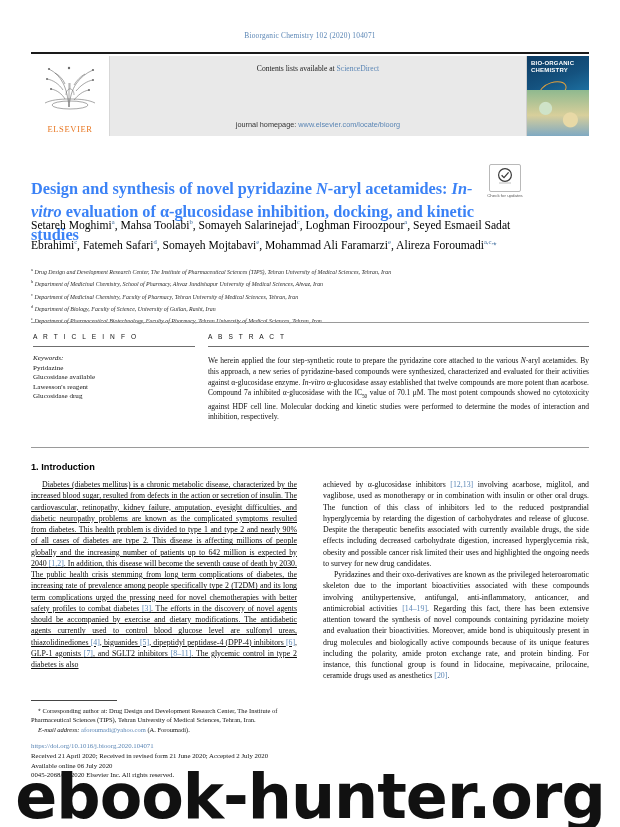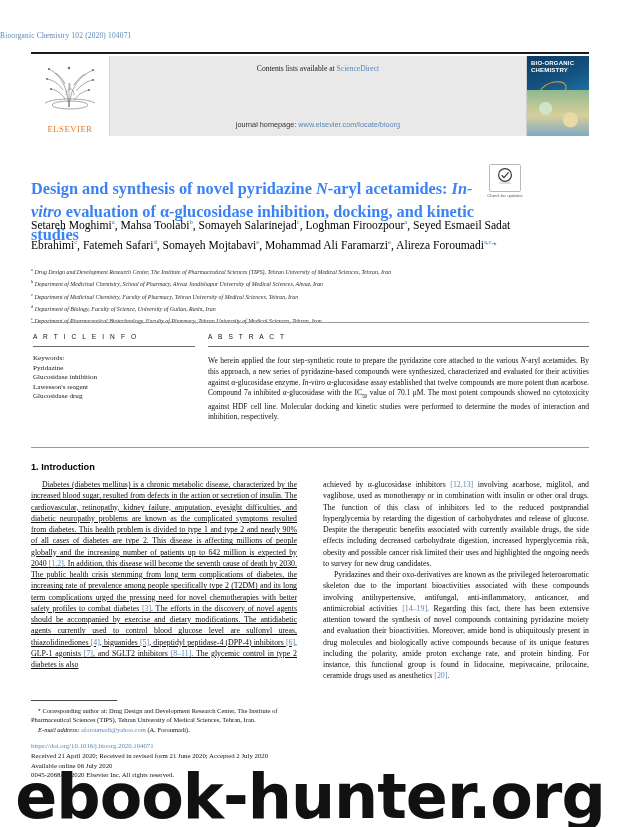--- a/index.html
+++ b/index.html
@@ -20,21 +20,21 @@
     left: 0; top: 0;
     width: 620px;
     height: 827px;
   }
 
   
   .running-head {
     position: absolute;
     left: 0; top: 31px;
     width: 620px;
-    text-align: left;
+    text-align: center;
     font-size: 7.4px;
     color: #5b86b5;
     letter-spacing: .2px;
   }
 
   
   .masthead {
     position: absolute;
     left: 31px; top: 52px;
     width: 558px;
@@ -240,21 +240,21 @@
   .sec-rule {
     margin-top: 6px;
     border-top: .7px solid #6f6f6f;
   }
   .kw-block {
     margin-top: 7px;
     font-size: 7.1px;
     line-height: 9.6px;
     color: #151515;
   }
-  .kw-title { }
+  .kw-title { font-style: italic; }
   .abs-body {
     margin-top: 9px;
     font-size: 7.55px;
     line-height: 10.8px;
     text-align: justify;
     color: #101010;
   }
   .abs-body i { font-style: italic; }
   .abs-body b { font-weight: normal; }
   .abs-body sub { font-size: 5.3px; vertical-align: sub; }
@@ -422,21 +422,21 @@
   </div>
 
   <div class="panel-rule-top"></div>
 
   <div class="info-col">
     <div class="sec-head">A R T I C L E   I N F O</div>
     <div class="sec-rule"></div>
     <div class="kw-block">
       <div class="kw-title">Keywords:</div>
       <div>Pyridazine</div>
-      <div>Glucosidase inhibition</div>
+      <div>Glucosidase available</div>
       <div>Lawesson's reagent</div>
       <div>Glucosidase drug</div>
     </div>
   </div>
 
   <div class="abs-col">
     <div class="sec-head">A B S T R A C T</div>
     <div class="sec-rule"></div>
     <div class="abs-body">We herein applied the four step-synthetic route to prepare the pyridazine core attached to the various <i>N</i>-aryl acetamides. By this approach, a new series of pyridazine-based compounds were synthesized, characterized and evaluated for their activities against α-glucosidase enzyme. <i>In-vitro</i> α-glucosidase assay established that twelve compounds are more potent than acarbose. Compound <b>7a</b> inhibited α-glucosidase with the IC<sub>50</sub> value of 70.1 μM. The most potent compounds showed no cytotoxicity against HDF cell line. Molecular docking and kinetic studies were performed to determine the modes of interaction and inhibition, respectively.</div>
   </div>

